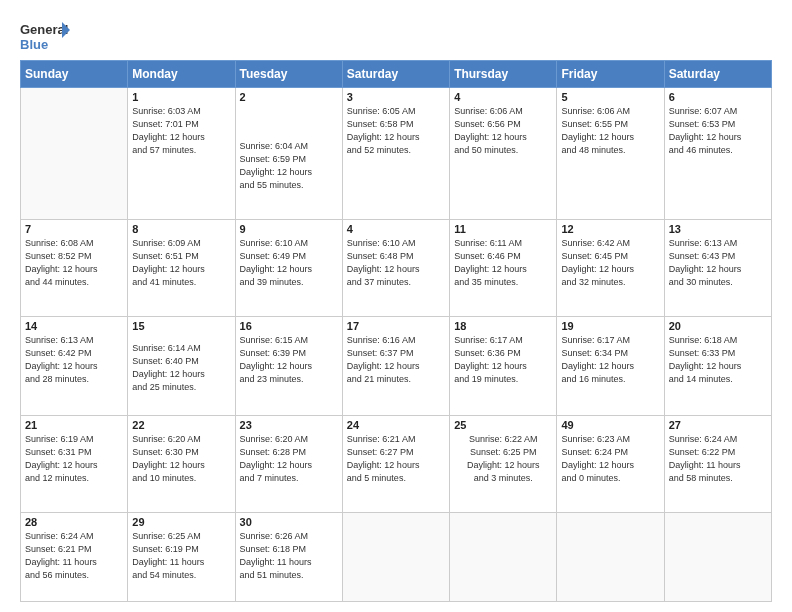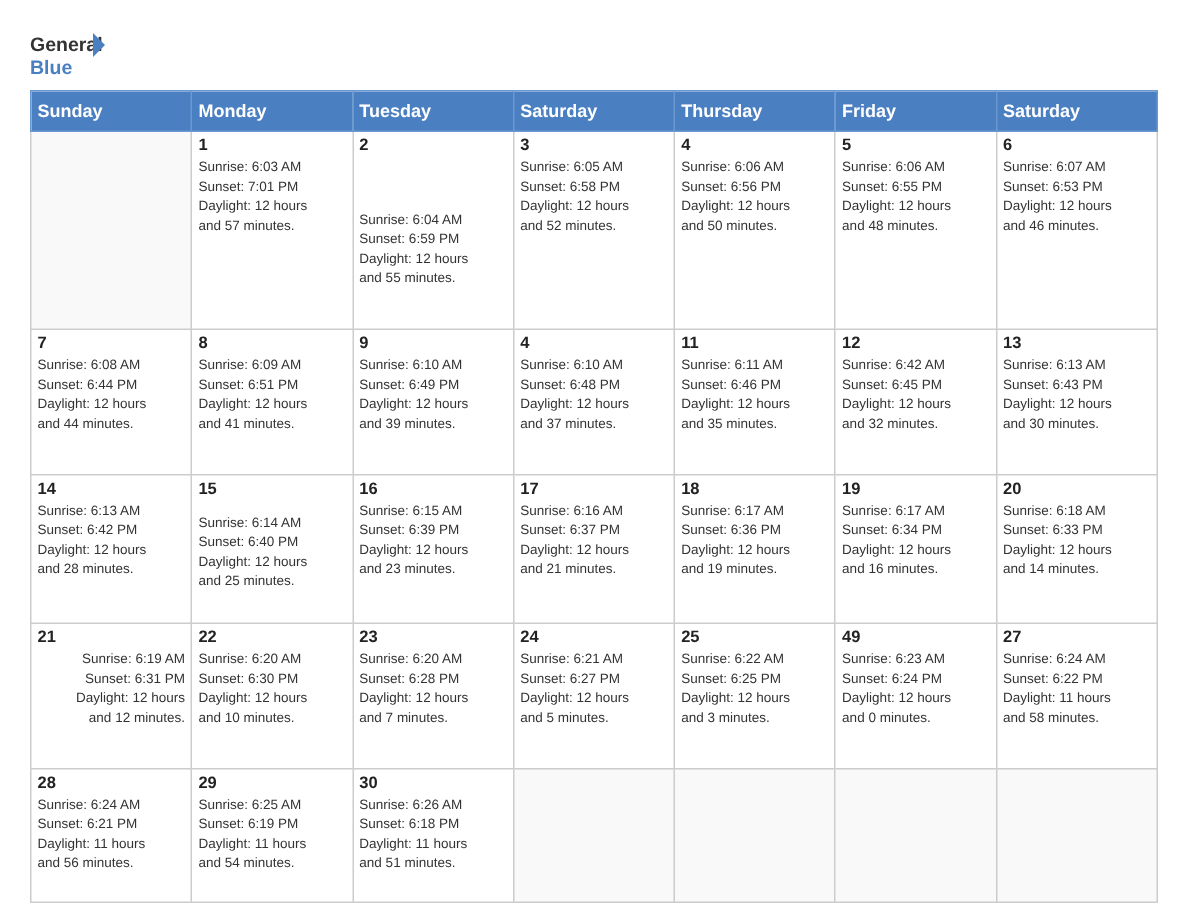--- a/index.html
+++ b/index.html
@@ -158,21 +158,21 @@
             <div class="day-info" style="white-space: pre-line;">Sunrise: 6:07 AM
 Sunset: 6:53 PM
 Daylight: 12 hours
 and 46 minutes.</div>
           </td>
         </tr>
         <tr>
           <td>
             <span class="day-number">7</span>
             <div class="day-info" style="white-space: pre-line;">Sunrise: 6:08 AM
-Sunset: 6:44 PM
+Sunset: 8:52 PM
 Daylight: 12 hours
 and 44 minutes.</div>
           </td>
           <td>
             <span class="day-number">8</span>
             <div class="day-info" style="white-space: pre-line;">Sunrise: 6:09 AM
 Sunset: 6:51 PM
 Daylight: 12 hours
 and 41 minutes.</div>
           </td>
@@ -259,21 +259,21 @@
             <span class="day-number">20</span>
             <div class="day-info" style="white-space: pre-line;">Sunrise: 6:18 AM
 Sunset: 6:33 PM
 Daylight: 12 hours
 and 14 minutes.</div>
           </td>
         </tr>
         <tr>
           <td>
             <span class="day-number">21</span>
-            <div class="day-info" style="white-space: pre-line; text-align: right;">Sunrise: 6:19 AM
+            <div class="day-info" style="white-space: pre-line;">Sunrise: 6:19 AM
 Sunset: 6:31 PM
 Daylight: 12 hours
 and 12 minutes.</div>
           </td>
           <td>
             <span class="day-number">22</span>
             <div class="day-info" style="white-space: pre-line;">Sunrise: 6:20 AM
 Sunset: 6:30 PM
 Daylight: 12 hours
 and 10 minutes.</div>
@@ -287,21 +287,21 @@
           </td>
           <td>
             <span class="day-number">24</span>
             <div class="day-info" style="white-space: pre-line;">Sunrise: 6:21 AM
 Sunset: 6:27 PM
 Daylight: 12 hours
 and 5 minutes.</div>
           </td>
           <td>
             <span class="day-number">25</span>
-            <div class="day-info" style="white-space: pre-line;">Sunrise: 6:22 AM
+            <div class="day-info" style="white-space: pre-line; text-align: center;">Sunrise: 6:22 AM
 Sunset: 6:25 PM
 Daylight: 12 hours
 and 3 minutes.</div>
           </td>
           <td>
             <span class="day-number">49</span>
             <div class="day-info" style="white-space: pre-line;">Sunrise: 6:23 AM
 Sunset: 6:24 PM
 Daylight: 12 hours
 and 0 minutes.</div>

